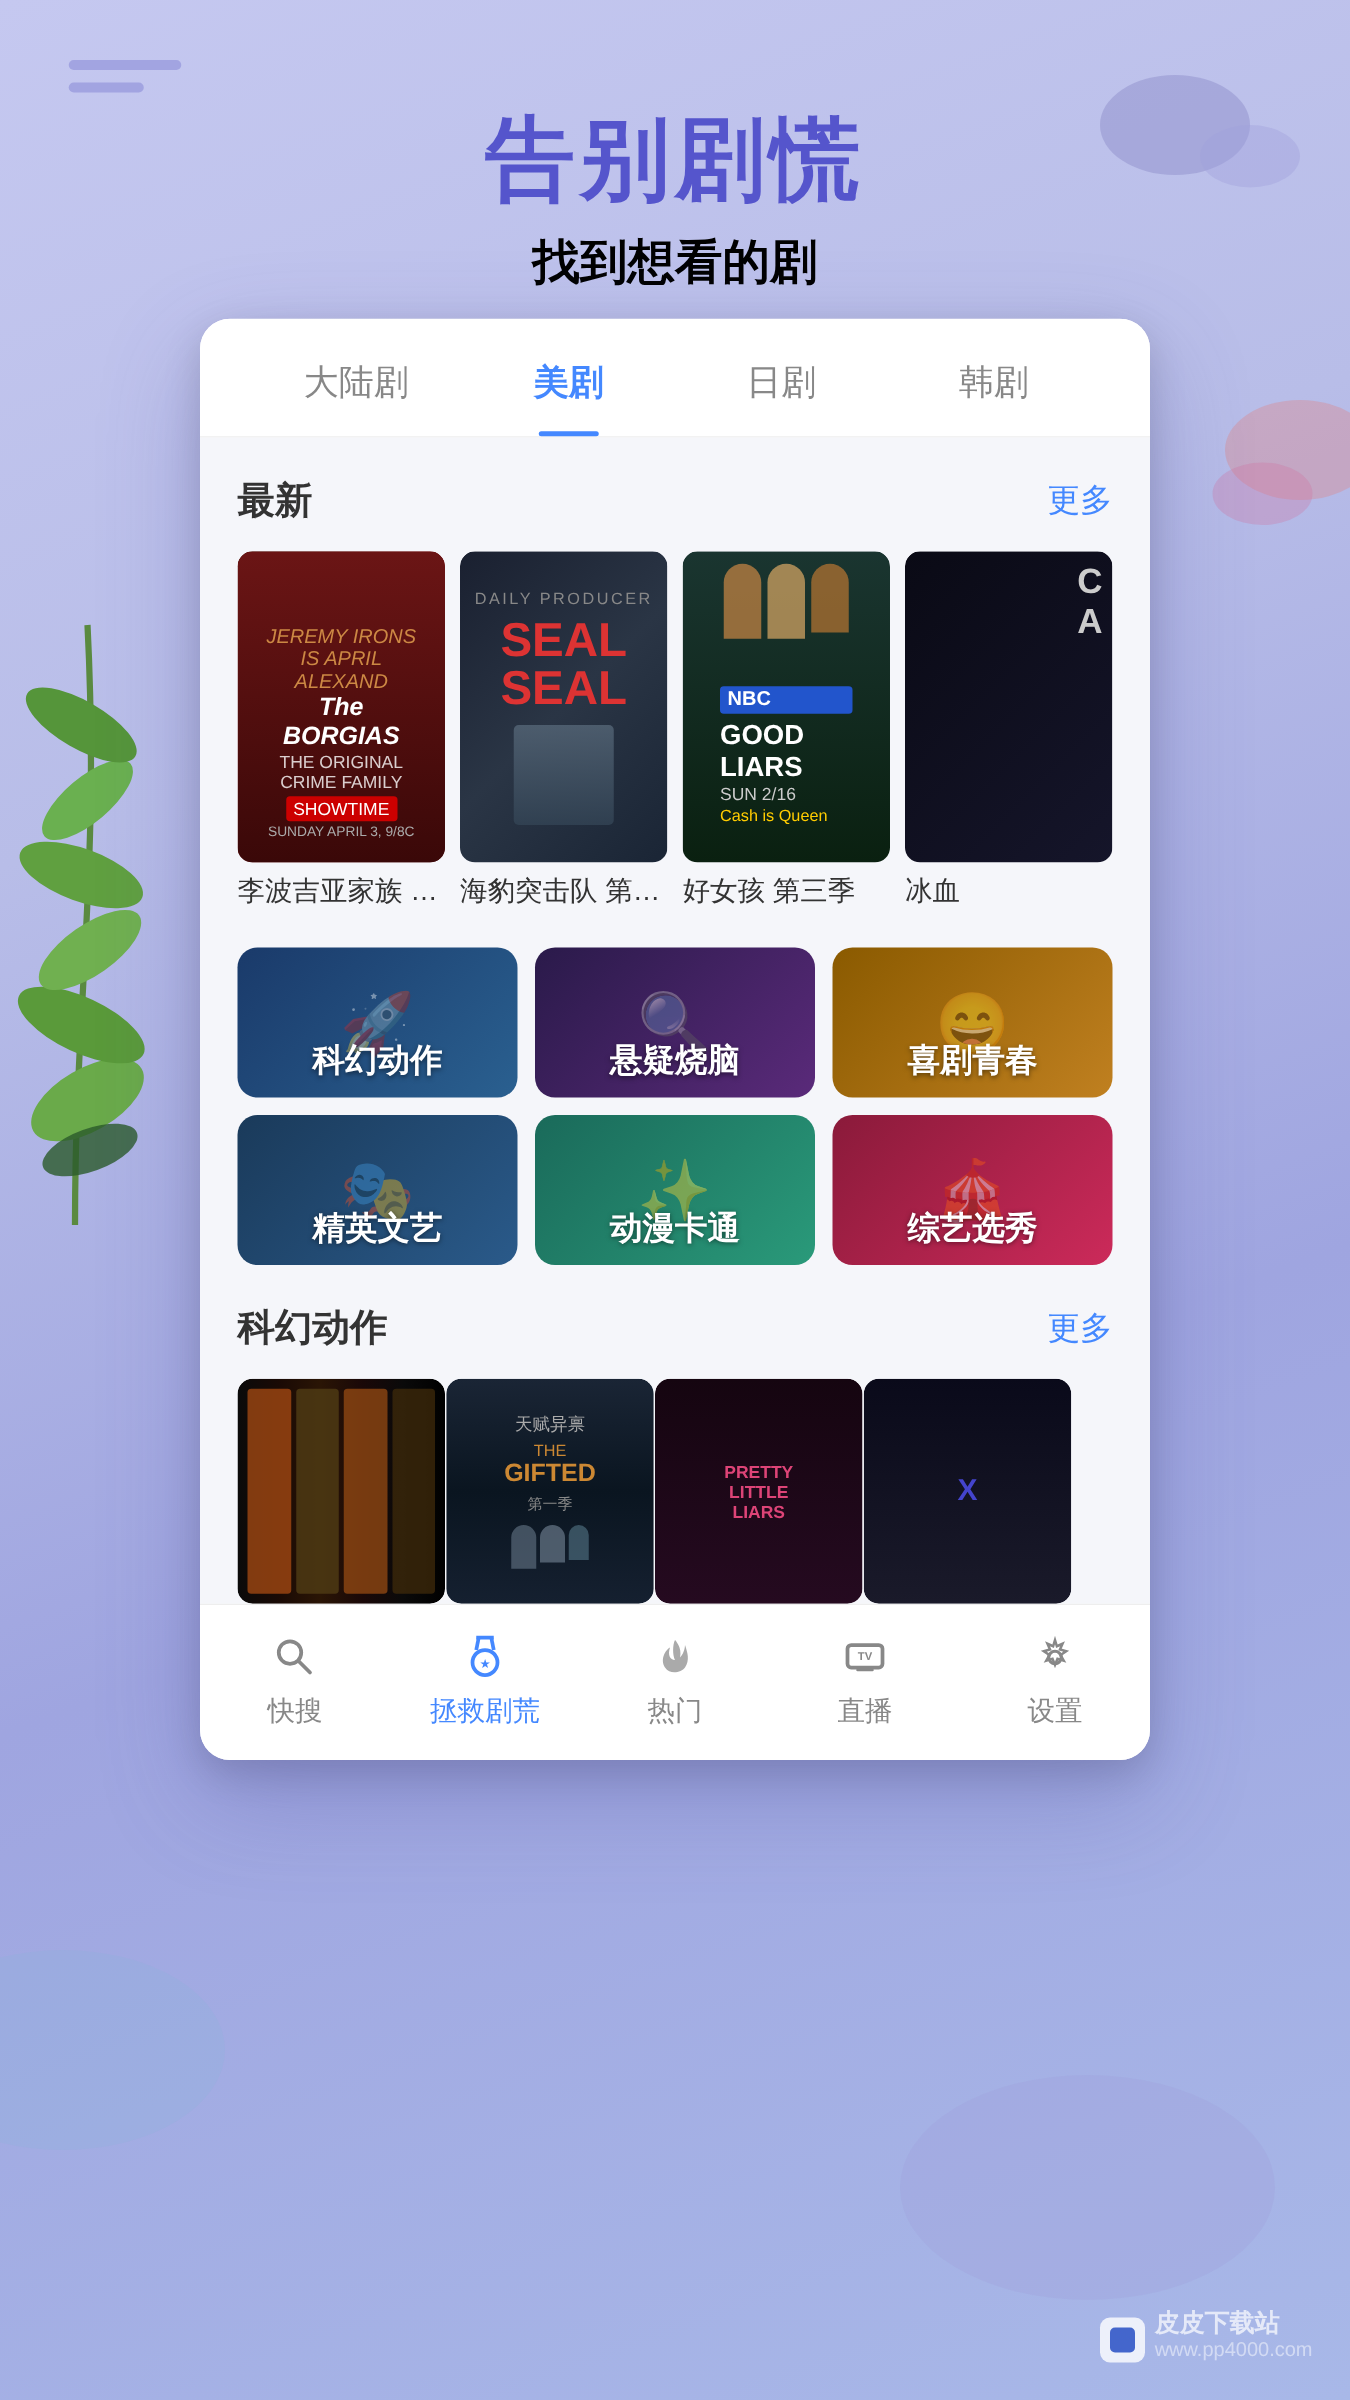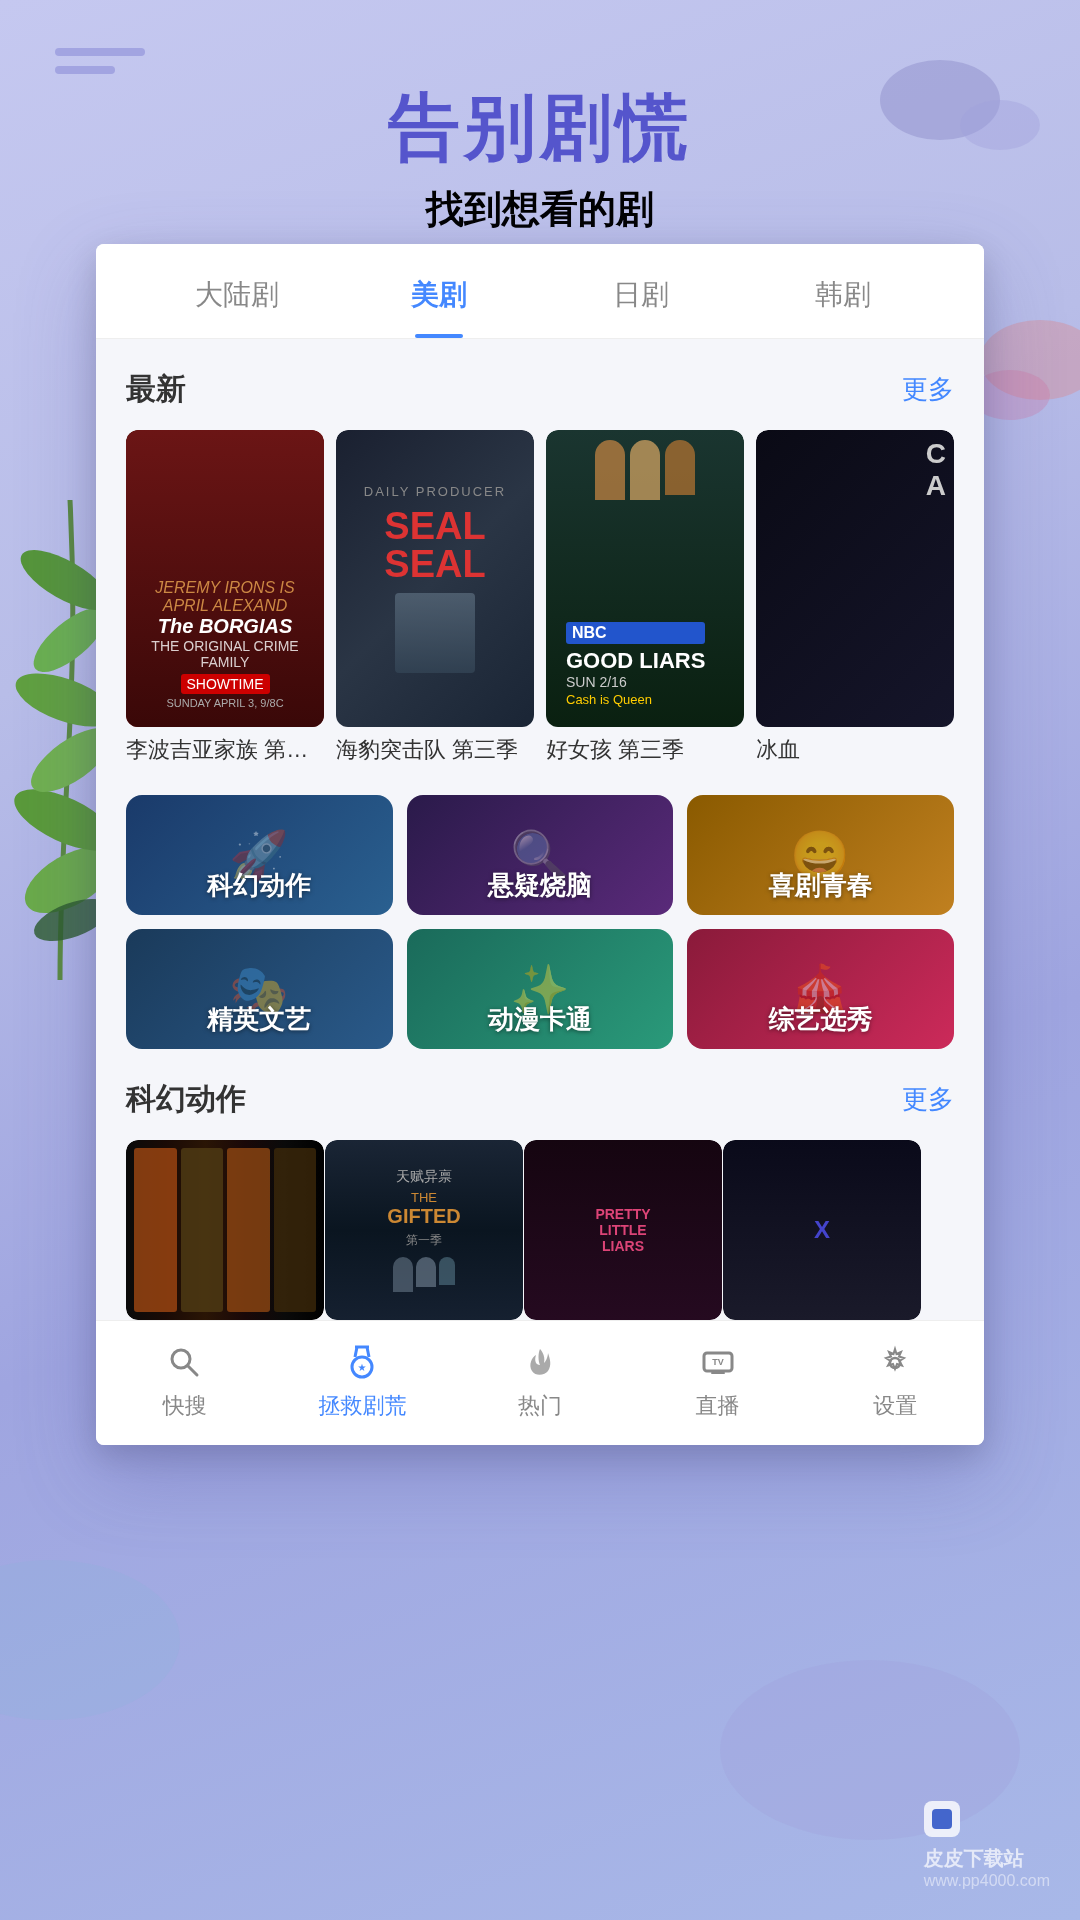--- a/index.html
+++ b/index.html
@@ -83,26 +83,26 @@
     .header-subtitle {
       font-size: 38px;
       color: #000000;
       margin-top: 8px;
       font-weight: 700;
     }
 
     
     .phone-mockup {
       position: absolute;
-      top: 244px;
+      top: 255px;
       left: 50%;
       transform: translateX(-50%);
-      width: 888px;
+      width: 760px;
       background: #f5f6fa;
-      border-radius: 8px;
+      border-radius: 24px;
       box-shadow: 0 30px 80px rgba(80,80,160,0.3), 0 10px 30px rgba(0,0,0,0.15);
       overflow: hidden;
       z-index: 20;
     }
 
     
     .tabs {
       display: flex;
       background: white;
       padding: 0 40px;
@@ -228,21 +228,21 @@
 
     
     .card-goodgirls {
       background: linear-gradient(135deg, #1a3020 0%, #2a4535 50%, #1a3025 100%);
       width: 100%;
       height: 100%;
       display: flex;
       flex-direction: column;
       align-items: flex-start;
       justify-content: flex-end;
-      padding: 12px;
+      padding: 22px;
       color: white;
     }
     .goodgirls-network { font-size: 16px; font-weight: bold; background: #2255cc; padding: 2px 6px; border-radius: 3px; }
     .goodgirls-title { font-size: 22px; font-weight: 900; margin-top: 4px; }
     .goodgirls-date { font-size: 14px; color: #ccc; }
 
     
     .card-dark {
       background: linear-gradient(135deg, #0a0a15 0%, #15152a 100%);
       width: 100%;
@@ -622,21 +622,21 @@
           <path d="M18 4 L19.5 9 L24 7 L22 11.5 L27 13 L22.5 16 L25 20.5 L20 19 L18 24 L16 19 L11 20.5 L13.5 16 L9 13 L14 11.5 L12 7 L16.5 9 Z" stroke="#888" stroke-width="2" fill="none"></path>
         </svg>
       </div>
       <span class="nav-label">设置</span>
     </div>
   </div>
 
 </div>
 
 <div class="watermark">
-  <div style="display:flex; align-items:flex-start; gap:8px;flex-direction:column;">
+  <div style="display:flex; align-items:flex-end; gap:8px;">
     <div style="width:36px; height:36px; background:rgba(255,255,255,0.8); border-radius:8px; display:flex; align-items:center; justify-content:center;">
       <div style="width:20px; height:20px; background:#4466cc; border-radius:4px;"></div>
     </div>
     <div>
       <div style="font-size:20px; font-weight:600;">皮皮下载站</div>
       <div style="font-size:16px; opacity:0.7;">www.pp4000.com</div>
     </div>
   </div>
 </div>
 

